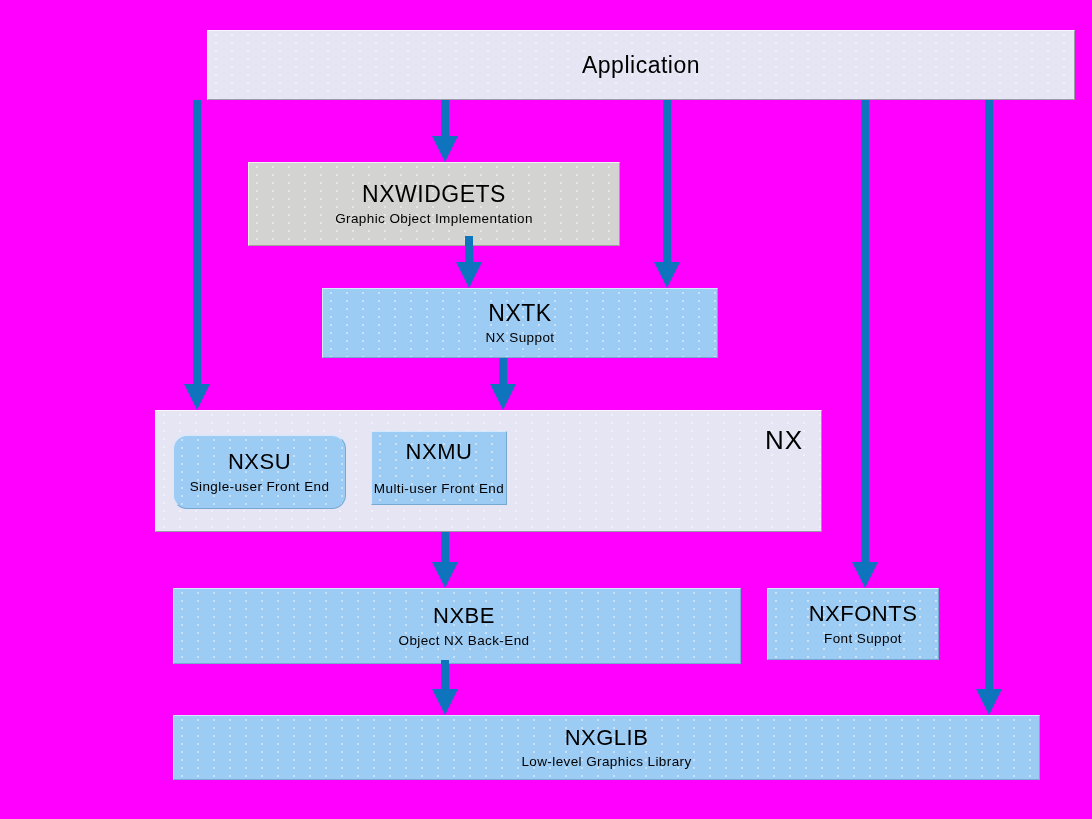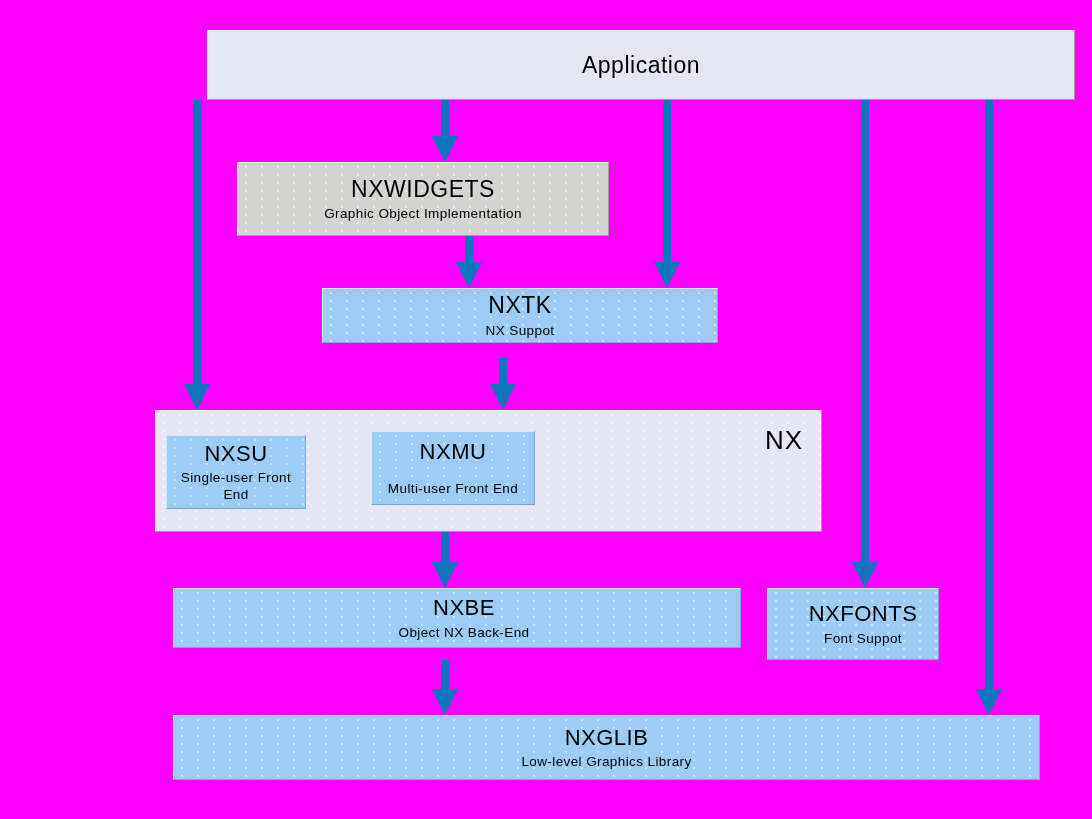--- a/index.html
+++ b/index.html
@@ -48,20 +48,21 @@
     font-size: 23px;
     letter-spacing: 0.5px;
     line-height: 1.15;
   }
   .title.big { font-size: 22px; }
   .subtitle {
     font-size: 13.5px;
     letter-spacing: 0.4px;
     margin-top: 4px;
     line-height: 1.2;
+    text-align: right;
   }
   .nx-label {
     position: absolute;
     top: 14px;
     right: 18px;
     font-size: 26px;
     letter-spacing: 1px;
   }
   
   .panel { justify-content: flex-start; }
@@ -88,46 +89,46 @@
 </style>
 </head>
 <body>
 
 <div class="stage">
 
   <div class="box light" style="left:172px; top:30px; width:868px; height:70px;margin-left:35px;">
     <div class="title">Application</div>
   </div>
 
-  <div class="box gray" style="left:237px; top:162px; width:372px; height:74px;">
+  <div class="box gray" style="left:248px; top:162px; width:372px; height:84px;">
     <div class="title">NXWIDGETS</div>
     <div class="subtitle">Graphic Object Implementation</div>
   </div>
 
-  <div class="box blue" style="left:322px; top:288px; width:396px; height:55px;">
+  <div class="box blue" style="left:322px; top:288px; width:396px; height:70px;">
     <div class="title">NXTK</div>
     <div class="subtitle">NX Suppot</div>
   </div>
 
   <div class="box light panel" style="left:155px; top:410px; width:667px; height:122px;">
     <div class="nx-label">NX</div>
   </div>
 
-  <div class="box blue" style="left:166px; top:435px; width:140px; height:74px;">
+  <div class="box blue" style="left:173px; top:435px; width:173px; height:74px;border-radius:14px;">
     <div class="title big">NXSU</div>
     <div class="subtitle">Single-user Front End</div>
   </div>
 
-  <div class="box blue" style="left:371px; top:431px; width:164px; height:74px;gap:13px;">
+  <div class="box blue" style="left:371px; top:431px; width:136px; height:74px;gap:13px;">
     <div class="title big">NXMU</div>
     <div class="subtitle">Multi-user Front End</div>
   </div>
 
 
-  <div class="box blue" style="left:173px; top:588px; width:568px; height:60px;padding-left:14px;">
+  <div class="box blue" style="left:173px; top:588px; width:568px; height:76px;padding-left:14px;">
     <div class="title big">NXBE</div>
     <div class="subtitle">Object NX Back-End</div>
   </div>
 
   <div class="box blue" style="left:767px; top:588px; width:172px; height:72px;padding-left:20px;">
     <div class="title big">NXFONTS</div>
     <div class="subtitle">Font Suppot</div>
   </div>
 
   <div class="box blue" style="left:173px; top:715px; width:867px; height:65px;">

